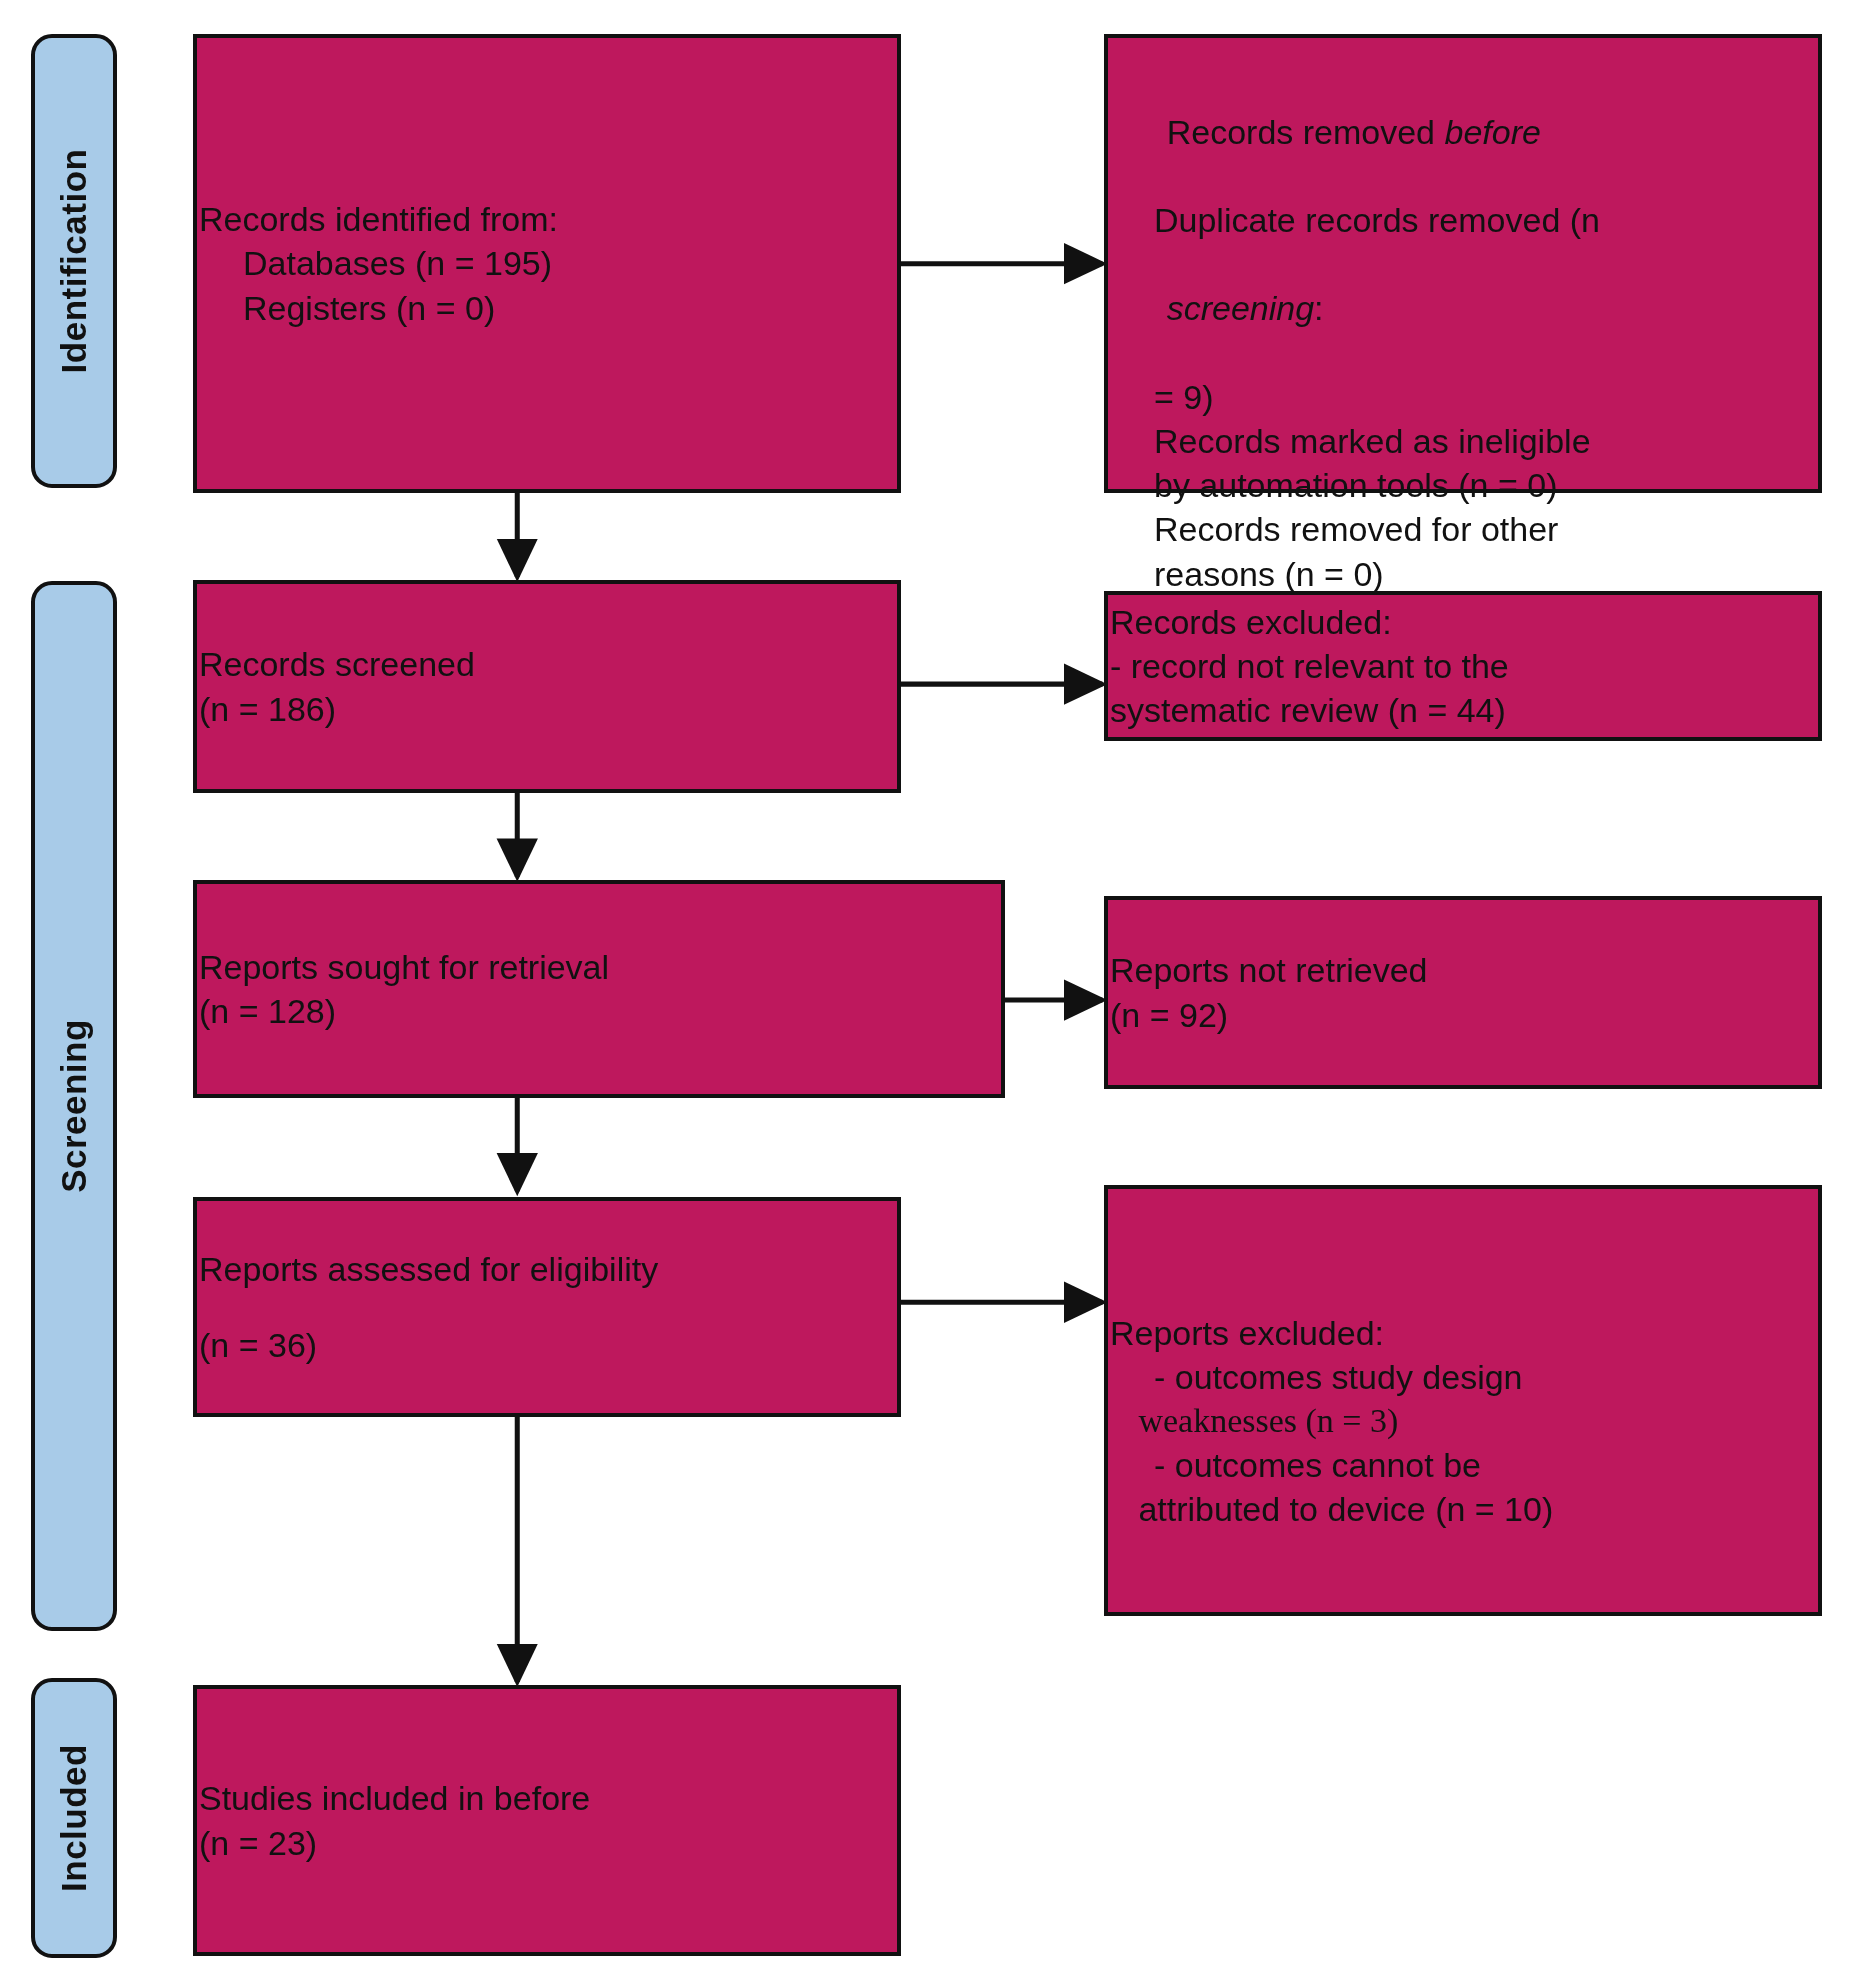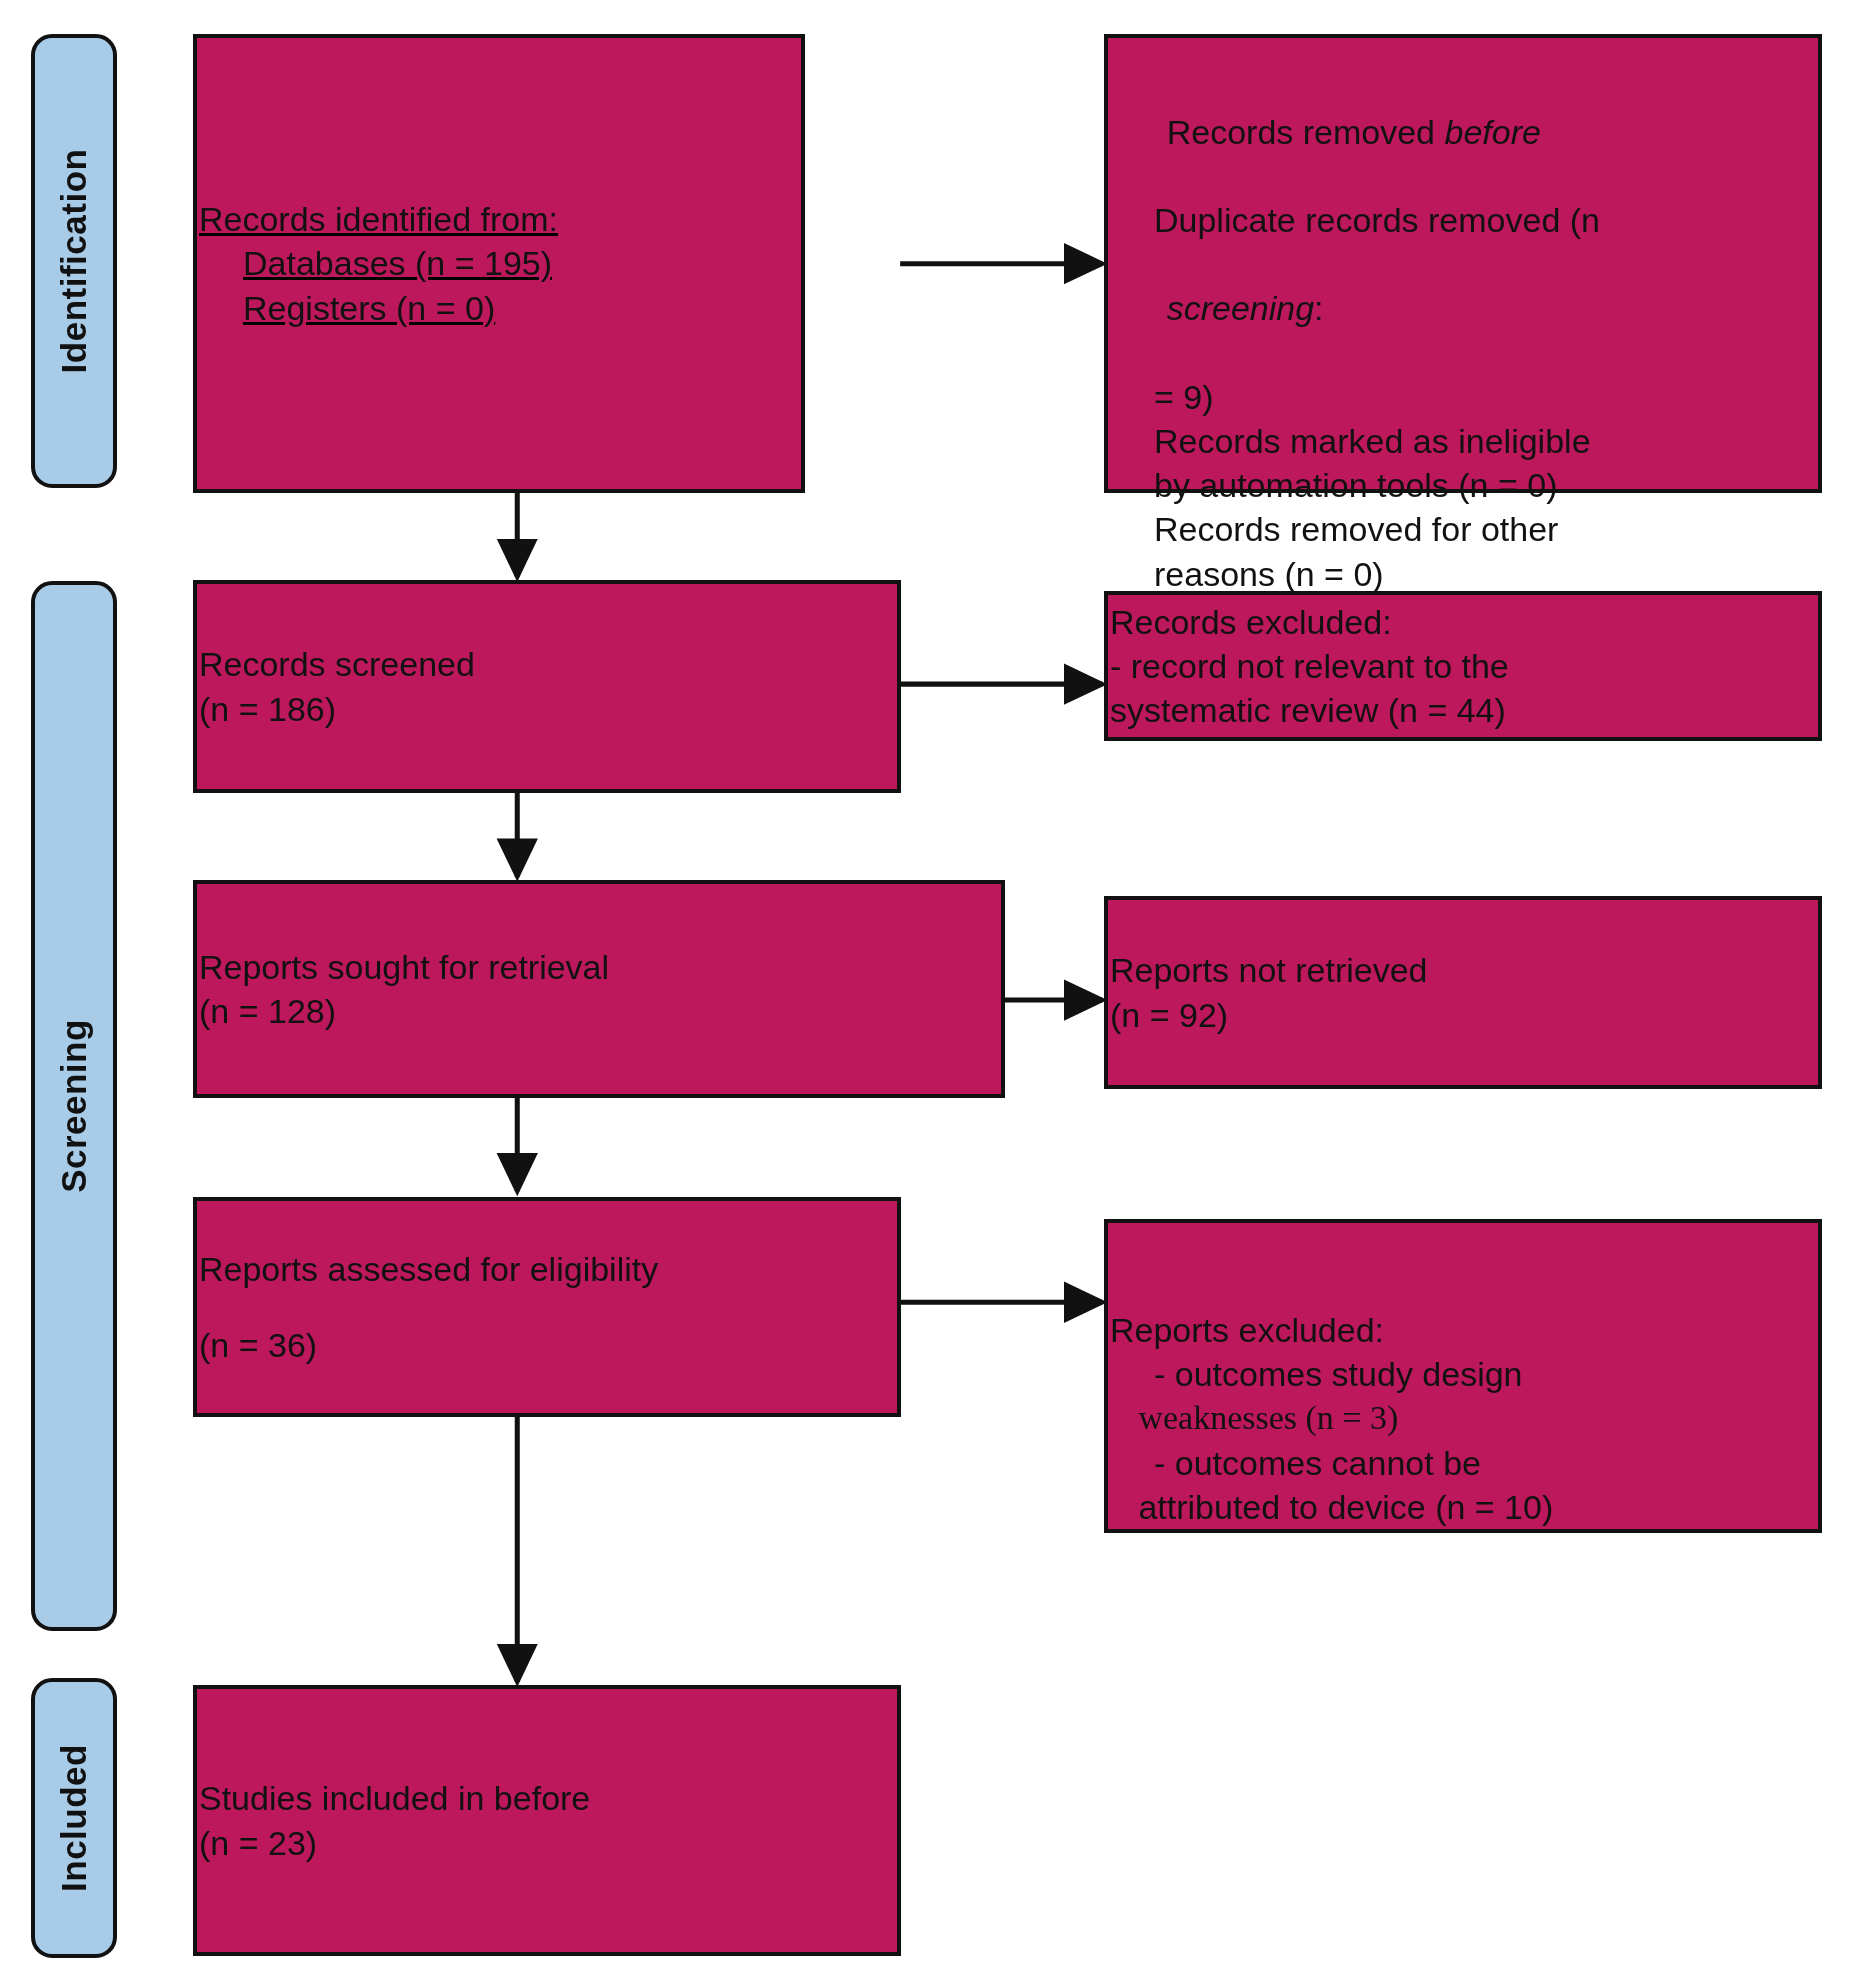--- a/index.html
+++ b/index.html
@@ -107,21 +107,21 @@
   </div>
 
   <div class="stage-pill" style="left:31px; top:581px; width:86px; height:1050px;">
     <span class="stage-pill-label">Screening</span>
   </div>
 
   <div class="stage-pill" style="left:31px; top:1678px; width:86px; height:280px;">
     <span class="stage-pill-label">Included</span>
   </div>
 
-  <div class="flow-box" style="left:193px; top:34px; width:612px; height:459px;text-decoration:underline;">
+  <div class="flow-box" style="left:193px; top:34px; width:708px; height:459px;">
     <div class="box-text">Records identified from:</div>
     <div class="box-text indent-1">Databases (n = 195)</div>
     <div class="box-text indent-1">Registers (n = 0)</div>
   </div>
 
   <div class="flow-box" style="left:1104px; top:34px; width:718px; height:459px; justify-content:flex-start; padding-top:27.5px;">
     <div class="box-text">
       <span>Records removed </span><span class="ital">before</span>
     </div>
     <div class="box-text indent-1">Duplicate records removed (n</div>
@@ -154,21 +154,21 @@
   <div class="flow-box" style="left:1104px; top:896px; width:718px; height:193px;">
     <div class="box-text">Reports not retrieved</div>
     <div class="box-text">(n = 92)</div>
   </div>
 
   <div class="flow-box" style="left:193px; top:1197px; width:708px; height:220px;gap:32px;">
     <div class="box-text">Reports assessed for eligibility</div>
     <div class="box-text">(n = 36)</div>
   </div>
 
-  <div class="flow-box" style="left:1104px; top:1185px; width:718px; height:314px; justify-content:flex-end; padding-top:41px;margin-top:34px;">
+  <div class="flow-box" style="left:1104px; top:1185px; width:718px; height:431px; justify-content:center; padding-top:41px;">
     <div class="box-text">Reports excluded:</div>
     <div class="box-text indent-1">- outcomes study design</div>
     <div class="box-text" style="padding-left:28.4px;font-family:Liberation Serif, serif;">weaknesses (n = 3)</div>
     <div class="box-text indent-1">- outcomes cannot be</div>
     <div class="box-text" style="padding-left:28.4px;">attributed to device (n = 10)</div>
   </div>
 
   <div class="flow-box" style="left:193px; top:1685px; width:708px; height:271px;">
     <div class="box-text">Studies included in before</div>
     <div class="box-text">(n = 23)</div>

